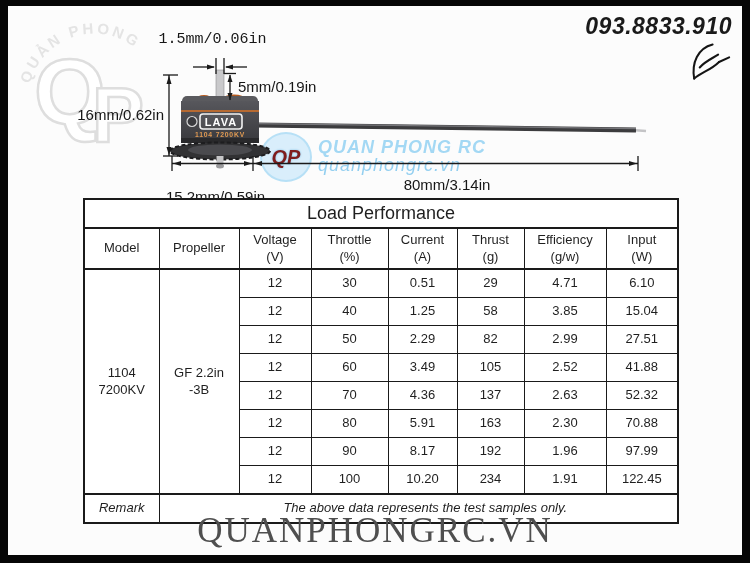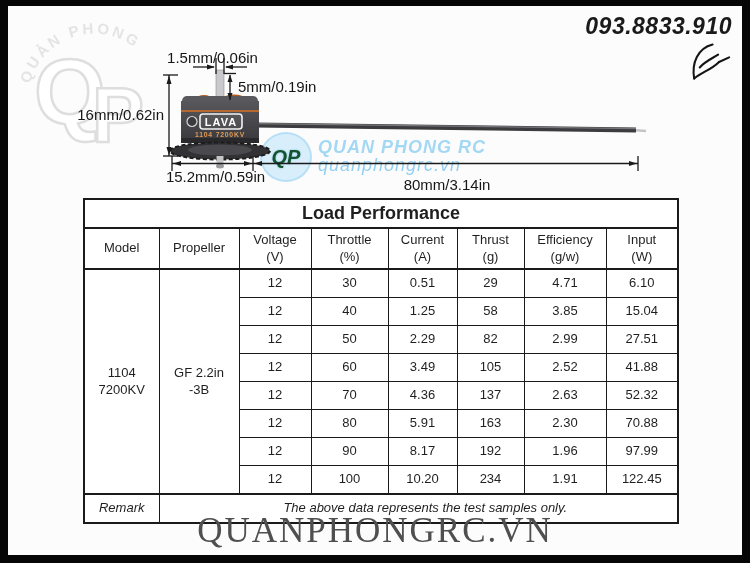--- a/index.html
+++ b/index.html
@@ -19,32 +19,32 @@
   .dim-c{text-align:center;}
   .dim-r{text-align:right;}
 
   
   .wm-corner{left:12px;top:6px;}
 
   
   .wm-badge{left:260px;top:132px;width:52px;height:50px;border-radius:50%;
             background:#d9eefb;border:2px solid #b7e0f6;box-sizing:border-box;
             display:flex;align-items:center;justify-content:center;
-            font-weight:800;font-style:italic;font-size:20px;color:#14532d;
+            font-weight:800;font-style:italic;font-size:20px;color:#7f1d1d;
             text-shadow:0 0 2px #9fd0ec, 0 0 2px #9fd0ec;}
   .wm-line1{left:318px;top:137px;font-size:18px;font-weight:700;font-style:italic;color:#a3d8f4;letter-spacing:1px;}
   .wm-line2{left:318px;top:155px;font-size:18px;font-style:italic;color:#93cff0;letter-spacing:1px;}
 
   
   .spec-table{position:absolute;left:83px;top:198px;border-collapse:collapse;table-layout:fixed;
               width:594px;background:#ffffff;color:#1f1f1f;}
   .spec-table td{border:1px solid #1a1a1a;text-align:center;vertical-align:middle;
                  font-size:13px;padding:0;line-height:1.25;}
   .spec-table{border:2px solid #1a1a1a;}
-  .row-title td{height:27px;font-size:18px;font-weight:700;border-bottom-width:2px;}
+  .row-title td{height:27px;font-size:18px;font-weight:400;border-bottom-width:2px;}
   .row-head td{height:39px;white-space:pre-line;border-bottom-width:2px;}
   .row-data td{height:27px;}
   .merge-cell{white-space:pre-line;}
   .row-remark td{height:27px;border-top-width:2px;font-style:italic;}
   .remark-text{text-align:center;padding-left:14px !important;}
 
   
   .footer-wm{left:175px;top:511px;width:400px;text-align:center;
              font-family:"Liberation Serif",serif;font-size:35px;color:#4f4f4f;letter-spacing:2px;}
   svg text{font-family:"Liberation Sans",sans-serif;}
@@ -144,24 +144,24 @@
       <polygon points="230,100.5 227.5,93 232.5,93"></polygon>
     <polygon points="169,75.5 166.5,84 171.5,84"></polygon>
       <polygon points="169,155.5 166.5,147 171.5,147"></polygon>
     <polygon points="173,163.5 181,161 181,166"></polygon>
       <polygon points="252,163.5 244,161 244,166"></polygon>
     <polygon points="254,163.5 262,161 262,166"></polygon>
       <polygon points="637,163.5 629,161 629,166"></polygon>
   </g>
 </svg>
 
-<div class="abs dim dim-c" style="left:150px;top:49px;width:125px;">1.5mm/0.06in</div>
+<div class="abs dim dim-c" style="left:150px;top:31px;width:125px;font-family:Liberation Mono, monospace;">1.5mm/0.06in</div>
 <div class="abs dim" style="left:238px;top:78px;">5mm/0.19in</div>
 <div class="abs dim dim-r" style="left:76px;top:106px;width:88px;">16mm/0.62in</div>
-<div class="abs dim dim-c" style="left:138px;top:168px;width:155px;">15.2mm/0.59in</div>
+<div class="abs dim dim-c" style="left:138px;top:188px;width:155px;">15.2mm/0.59in</div>
 <div class="abs dim dim-c" style="left:368px;top:176px;width:158px;">80mm/3.14in</div>
 
 <table class="spec-table">
   <colgroup>
     <col style="width:75px">
       <col style="width:80px">
       <col style="width:72px">
       <col style="width:77px">
     <col style="width:69px">
       <col style="width:67px">

